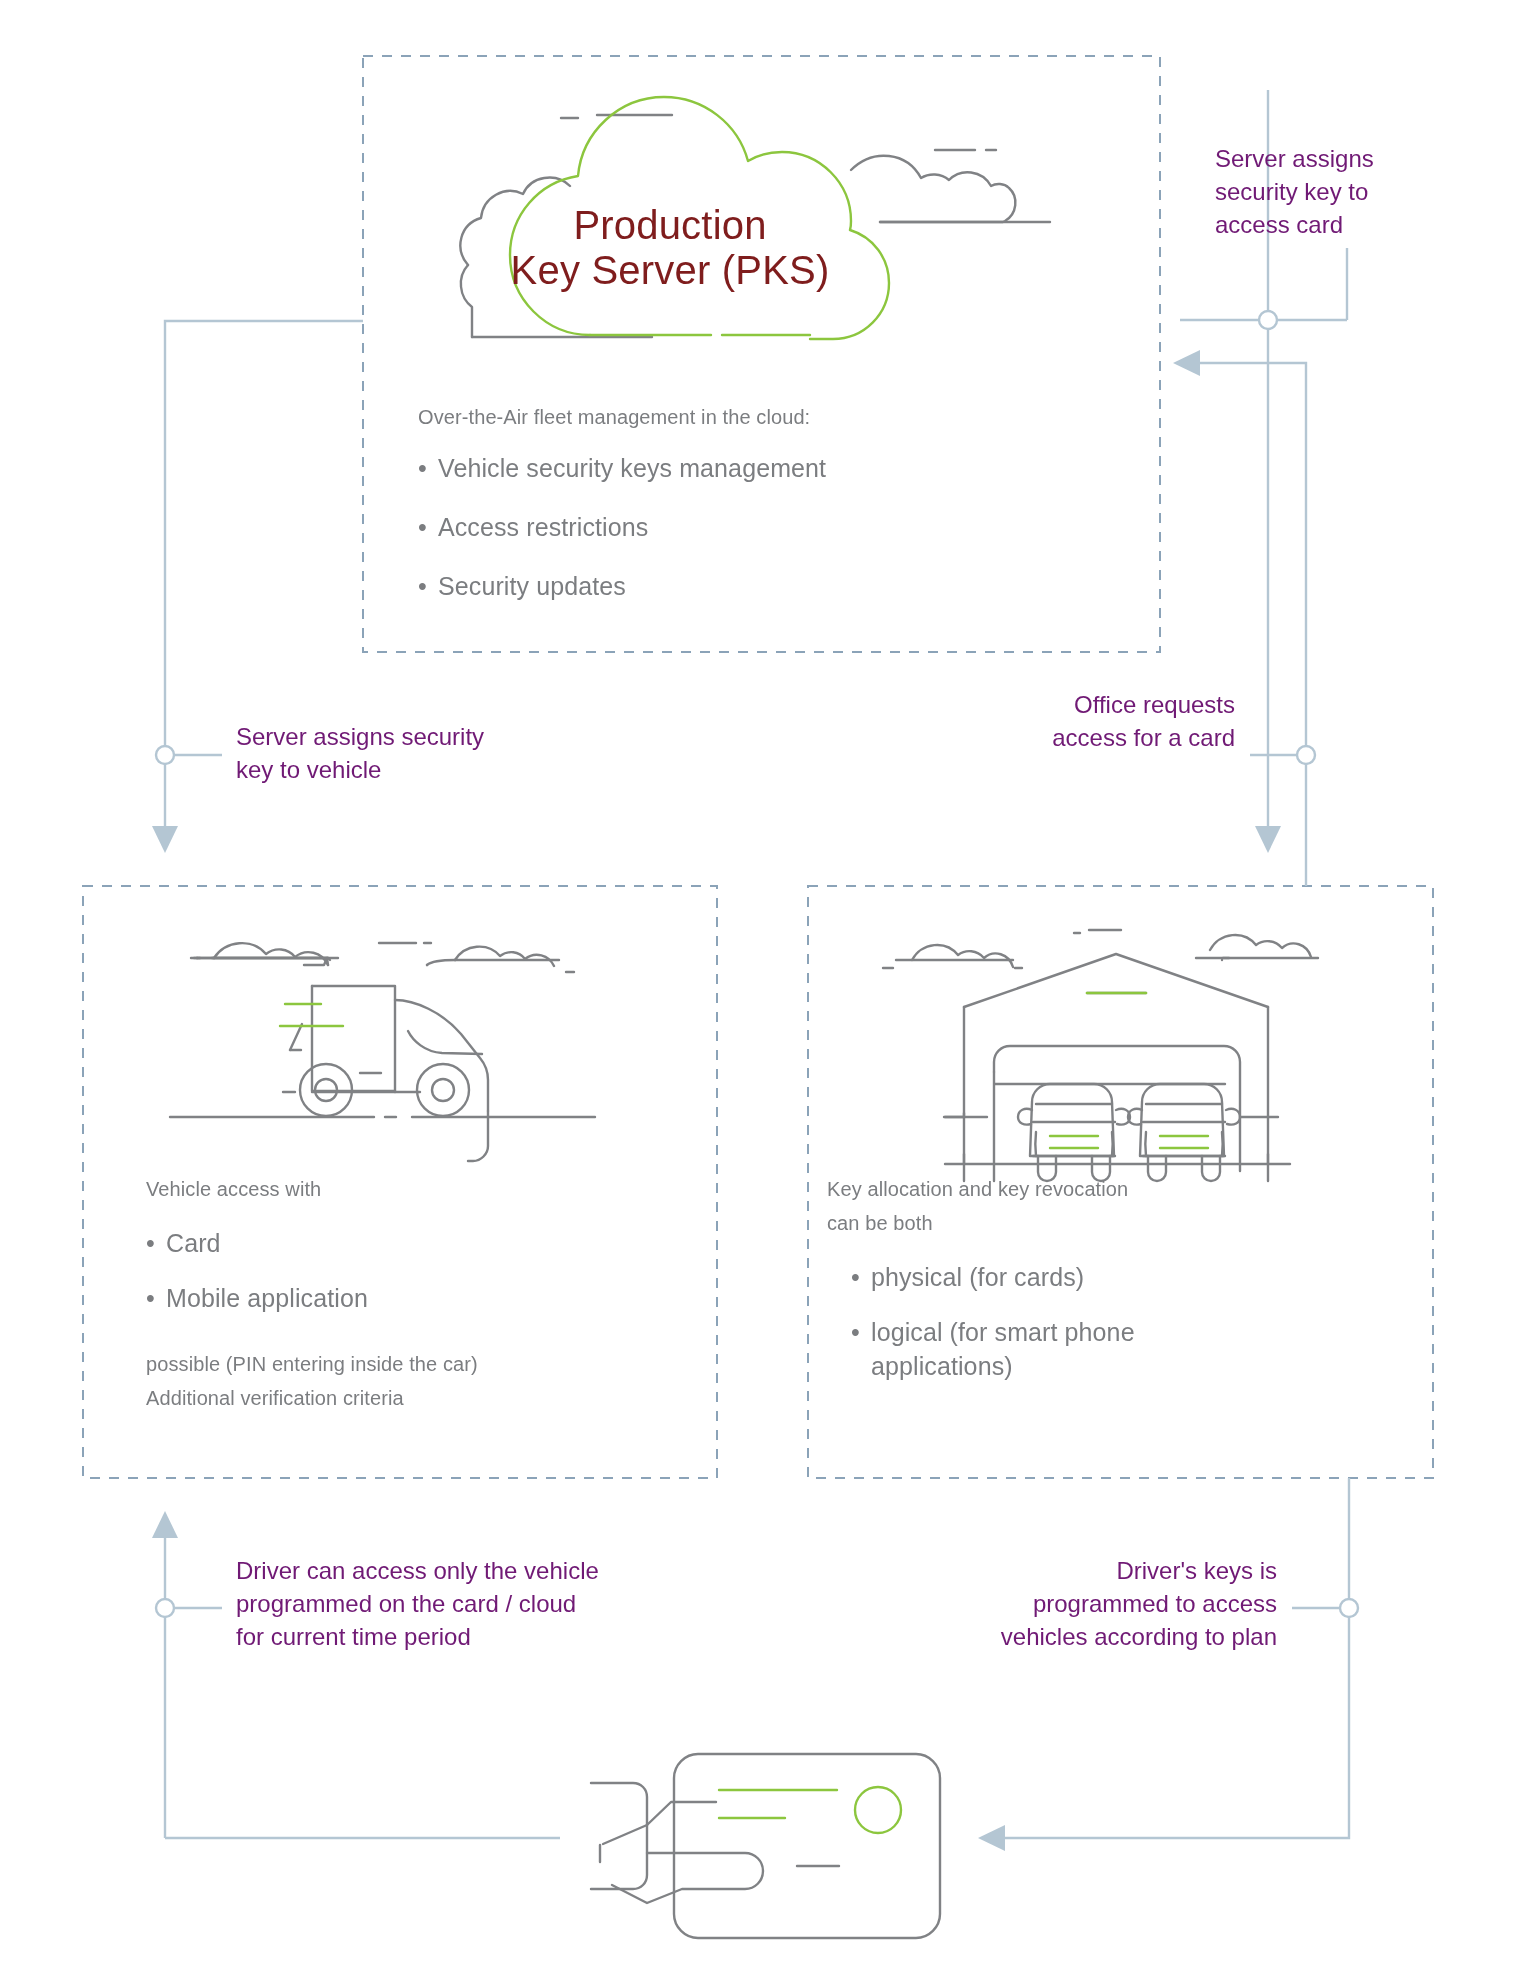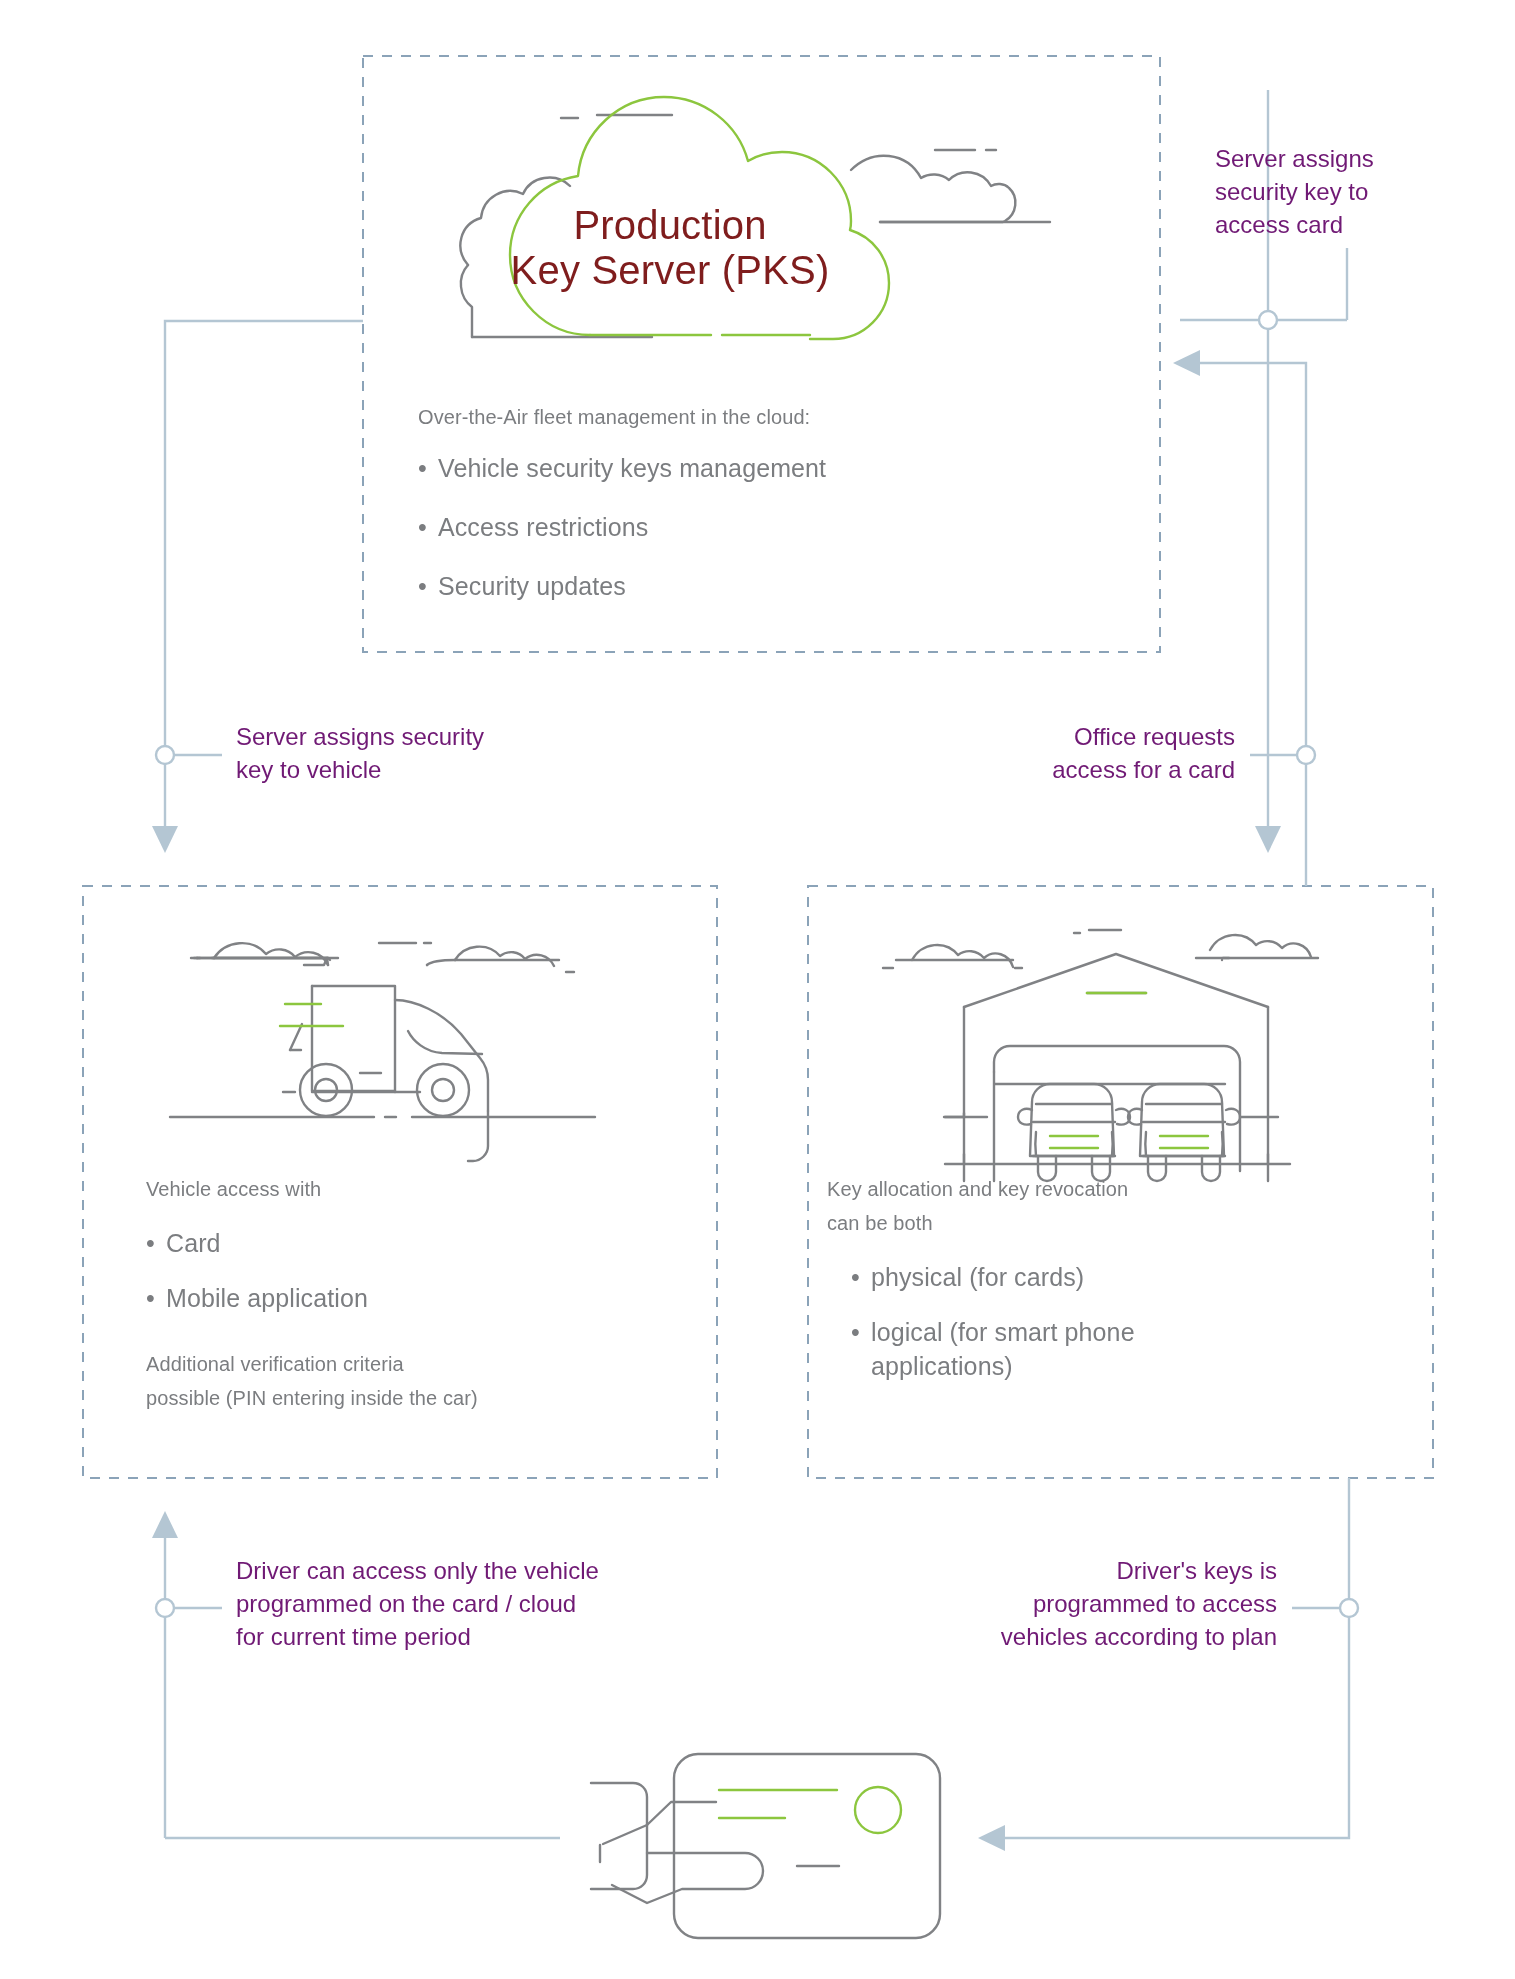--- a/index.html
+++ b/index.html
@@ -330,22 +330,22 @@
     <div class="bullet-row">
       <span class="bullet-dot">•</span>
       <span>Card</span>
     </div>
     <div style="height:21px"></div>
     <div class="bullet-row">
       <span class="bullet-dot">•</span>
       <span>Mobile application</span>
     </div>
     <div style="height:32px"></div>
+    <div class="lead">possible (PIN entering inside the car)</div>
     <div class="lead">Additional verification criteria</div>
-    <div class="lead">possible (PIN entering inside the car)</div>
   </div>
 
   <div class="txt" style="left:827px; top:1172px; width:530px;">
     <div class="lead">Key allocation and key revocation</div>
     <div class="lead">can be both</div>
     <div style="height:20px"></div>
     <div class="bullet-row" style="padding-left:24px;">
       <span class="bullet-dot">•</span>
       <span>physical (for cards)</span>
     </div>
@@ -362,21 +362,21 @@
     <div>Server assigns</div>
     <div>security key to</div>
     <div>access card</div>
   </div>
 
   <div class="edge-label align-left" style="left:236px; top:720px; width:400px;">
     <div>Server assigns security</div>
     <div>key to vehicle</div>
   </div>
 
-  <div class="edge-label align-right" style="left:830px; top:720px; width:405px;">
+  <div class="edge-label align-right" style="left:830px; top:688px; width:405px;">
     <div>Office requests</div>
     <div>access for a card</div>
   </div>
 
   <div class="edge-label align-left" style="left:236px; top:1554px; width:520px;">
     <div>Driver can access only the vehicle</div>
     <div>programmed on the card / cloud</div>
     <div>for current time period</div>
   </div>
 

